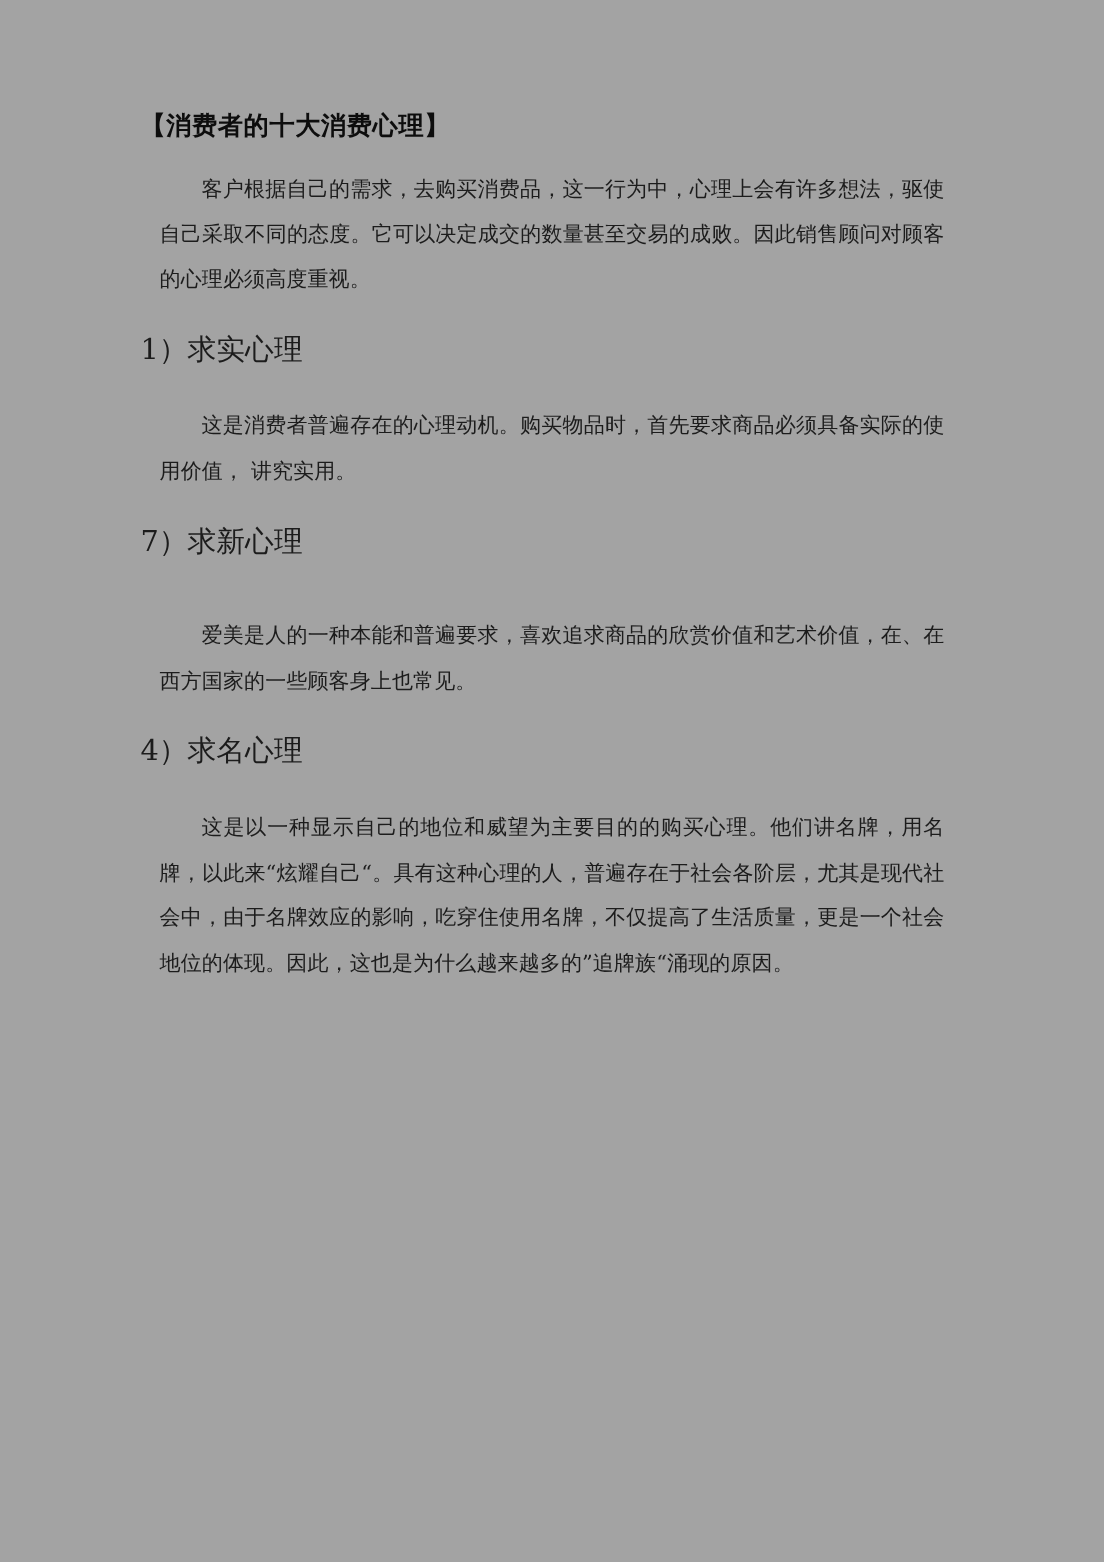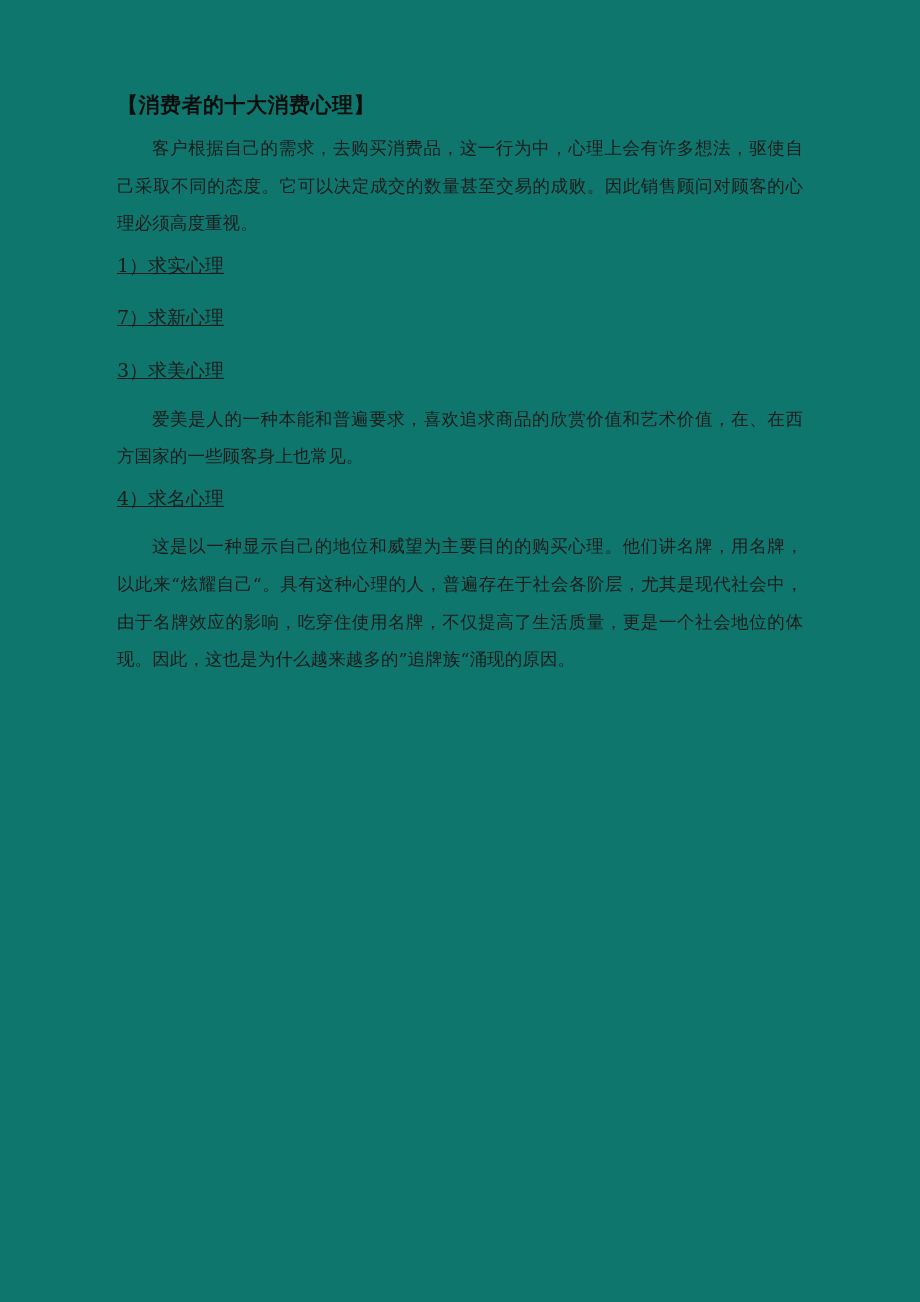--- a/index.html
+++ b/index.html
@@ -11,21 +11,21 @@
     width: 920px;
     height: 1302px;
     overflow: hidden;
     font-family: "DejaVu Serif", "Liberation Serif", serif;
     color: #1a1a1a;
   }
   .page {
     position: relative;
     width: 920px;
     height: 1302px;
-    background: #0f766e;
+    background: #a3a3a3;
     box-sizing: border-box;
   }
   .content {
     position: absolute;
     left: 117px;
     top: 86px;
     width: 686px;
   }
   .doc-title {
     font-size: 21px;
@@ -34,33 +34,32 @@
     letter-spacing: 0.5px;
     margin: 0 0 6px 0;
     color: #0d0d0d;
     white-space: nowrap;
   }
   .para {
     font-size: 17.5px;
     line-height: 37.6px;
     text-align: justify;
     text-justify: inter-character;
-    margin: 0;
+    margin: 16px;
     color: #1c1c1c;
     text-indent: 2em;
     letter-spacing: 0.1px;
   }
   .heading {
-    font-size: 19px;
+    font-size: 24px;
     line-height: 37.6px;
     margin: 0;
     text-indent: 0;
     color: #1c1c1c;
     white-space: nowrap;
-    text-decoration: underline;
   }
   .spacer-sm {
     height: 11px;
   }
   .spacer-xs {
     height: 4px;
   }
 </style>
 </head>
 <body>
@@ -69,29 +68,29 @@
   <div class="content">
 
     <h1 class="doc-title">【消费者的十大消费心理】</h1>
 
     <p class="para">客户根据自己的需求，去购买消费品，这一行为中，心理上会有许多想法，驱使自己采取不同的态度。它可以决定成交的数量甚至交易的成败。因此销售顾问对顾客的心理必须高度重视。</p>
 
     <div class="spacer-xs"></div>
 
     <p class="heading">1）求实心理</p>
     <div class="spacer-sm"></div>
+    <p class="para">这是消费者普遍存在的心理动机。购买物品时，首先要求商品必须具备实际的使用价值， 讲究实用。</p>
 
     <div class="spacer-xs"></div>
 
     <p class="heading">7）求新心理</p>
     <div class="spacer-sm"></div>
 
     <div class="spacer-xs"></div>
 
-    <p class="heading">3）求美心理</p>
     <div class="spacer-sm"></div>
     <p class="para">爱美是人的一种本能和普遍要求，喜欢追求商品的欣赏价值和艺术价值，在、在西方国家的一些顾客身上也常见。</p>
 
     <div class="spacer-xs"></div>
 
     <p class="heading">4）求名心理</p>
     <div class="spacer-sm"></div>
     <p class="para">这是以一种显示自己的地位和威望为主要目的的购买心理。他们讲名牌，用名牌，以此来“炫耀自己“。具有这种心理的人，普遍存在于社会各阶层，尤其是现代社会中，由于名牌效应的影响，吃穿住使用名牌，不仅提高了生活质量，更是一个社会地位的体现。因此，这也是为什么越来越多的”追牌族“涌现的原因。</p>
 
     <div class="spacer-xs"></div>

